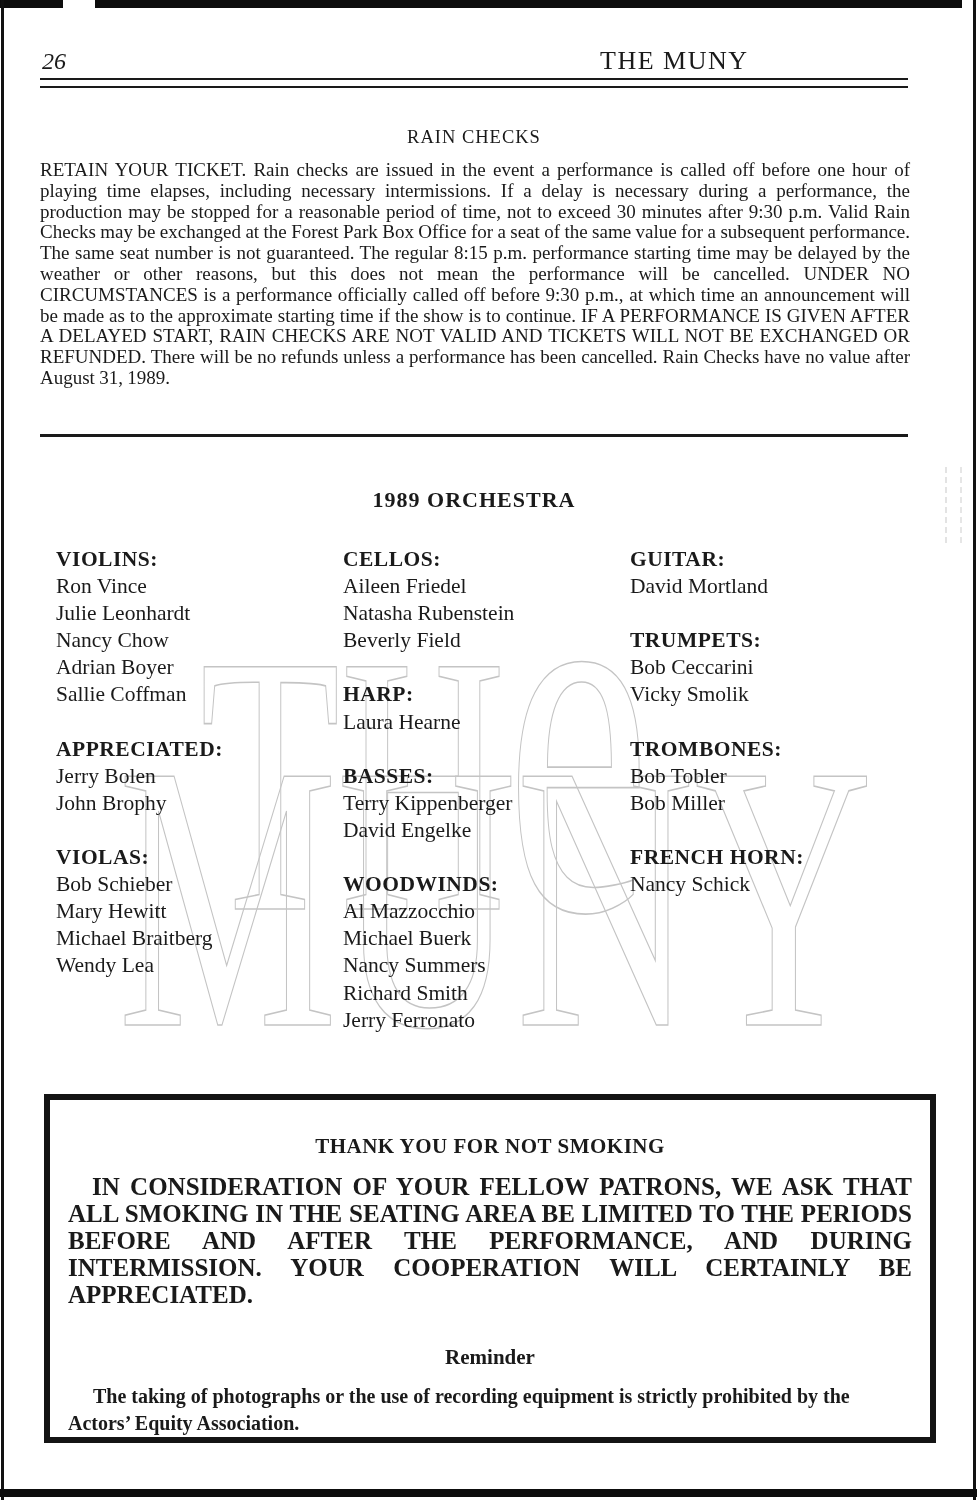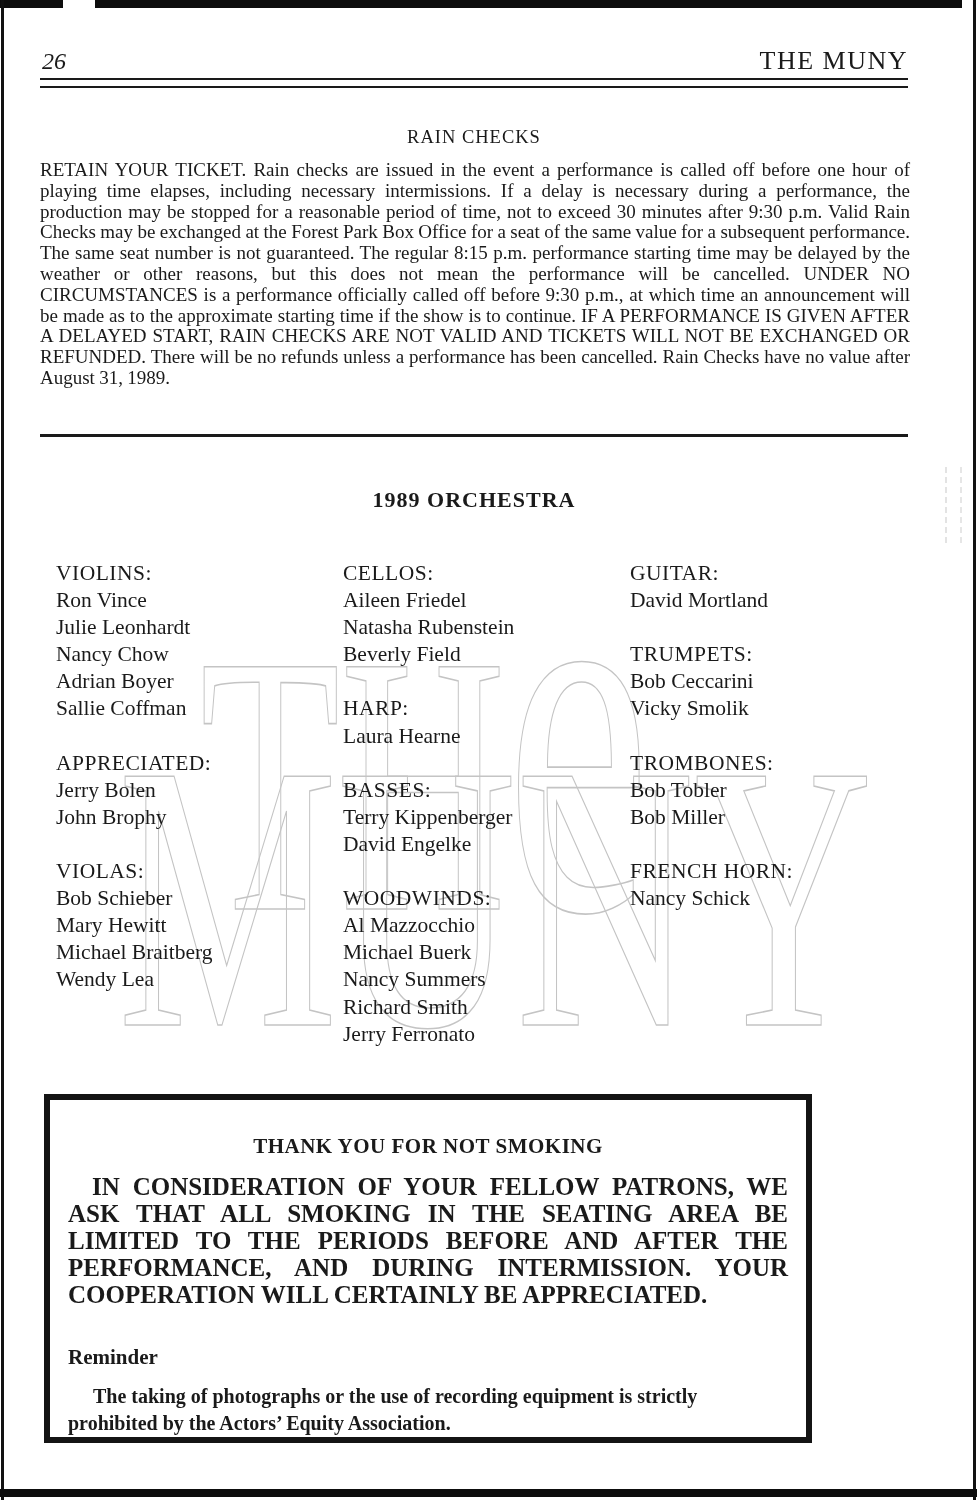--- a/index.html
+++ b/index.html
@@ -14,56 +14,56 @@
   .scan-top    { left:0; top:0; width:962px; height:8px; background:#0d0d0d; }
   .scan-notch  { left:63px; top:0; width:32px; height:8px; background:#ffffff; }
   .scan-left   { left:1px; top:0; width:3px; height:1500px; background:#111; }
   .scan-right  { left:973px; top:0; width:3px; height:1500px; background:#111; }
   .scan-bottom { left:0; top:1489px; width:977px; height:8px; background:#0d0d0d; }
   .scan-dash-1 { left:945px; top:467px; width:2px; height:76px; border-left:2px dashed #e3e3e3; }
   .scan-dash-2 { left:960px; top:467px; width:2px; height:76px; border-left:2px dashed #e6e6e6; }
 
   
   .page-number { left:42px; top:48px; font-style:italic; font-size:24px; }
-  .brand       { left:600px; top:46px; width:308px; text-align:right; font-size:26px; letter-spacing:1.5px; }
+  .brand       { left:600px; top:46px; width:308px; text-align:left; font-size:26px; letter-spacing:1.5px; }
   .rule-a { left:40px; top:78px; width:868px; height:2px; background:#1a1a1a; }
   .rule-b { left:40px; top:86px; width:868px; height:2px; background:#1a1a1a; }
 
   
   .rc-title { left:40px; top:127px; width:868px; text-align:center; font-size:18.5px; letter-spacing:1px; }
   .rc-body  { left:40px; top:160px; width:870px; font-size:19px; line-height:20.8px;
               text-align:justify; word-spacing:-0.5px; }
 
   .divider { left:40px; top:434px; width:868px; height:3px; background:#1a1a1a; }
 
   
   .orch-title { left:40px; top:487px; width:868px; text-align:center; font-weight:bold;
                 font-size:22px; letter-spacing:1px; }
   .orch-col  { top:546px; width:280px; }
   .col-1 { left:56px; }  .col-2 { left:343px; }  .col-3 { left:630px; }
   .orch-row  { height:27.1px; line-height:27.1px; font-size:21.5px; white-space:nowrap; }
-  .orch-head { font-weight:normal; letter-spacing:0.5px;margin-top:14px; }
+  .orch-head { font-weight:bold; letter-spacing:0.5px; }
   .orch-section { margin-bottom:27.1px; }
 
   
   .wm { color:transparent; -webkit-text-stroke:1.6px #c4c4c4; line-height:1;
         white-space:nowrap; transform-origin:left top; z-index:0; pointer-events:none; }
   .wm-the  { left:200px; top:470px; font-size:370px; transform:scaleX(0.62); }
   .wm-the .bige { font-size:1.42em; }
   .wm-muny { left:118px; top:707px; font-size:380px; transform:scaleX(0.65); }
   .fg { z-index:2; }
 
   
-  .smoke-box { left:44px; top:1094px; width:768px; height:349px; border:6px solid #141414;
+  .smoke-box { left:44px; top:1094px; width:892px; height:349px; border:6px solid #141414;
                box-sizing:border-box; padding:33px 18px 0 18px; background:transparent; z-index:2; }
   .smoke-title { text-align:center; font-weight:bold; font-size:21px; letter-spacing:0.5px;
                  line-height:27px; }
   .smoke-body  { margin-top:13px; font-weight:bold; font-size:25px; line-height:27px;
                  text-align:justify; text-indent:24px; }
-  .reminder-title { margin-top:36px; text-align:left; font-weight:bold; font-size:21px;
+  .reminder-title { margin-top:36px; text-align:center; font-weight:bold; font-size:21px;
                     line-height:27px; }
   .reminder-body  { margin-top:12px; font-weight:bold; font-size:20px; line-height:27px;
                     text-indent:25px; }
 </style>
 </head>
 <body>
 
 <div class="page">
 
   <div class="abs wm wm-the"><span>TH</span><span class="bige">e</span></div>

